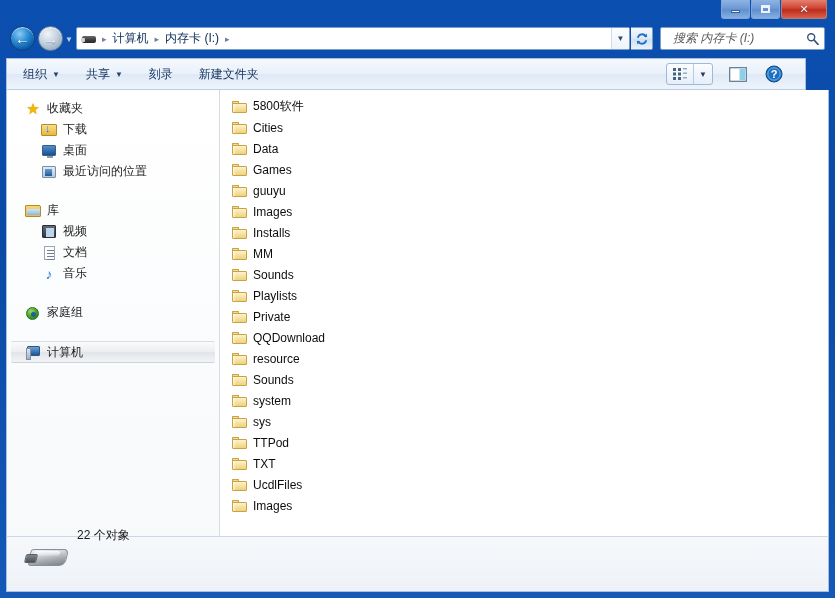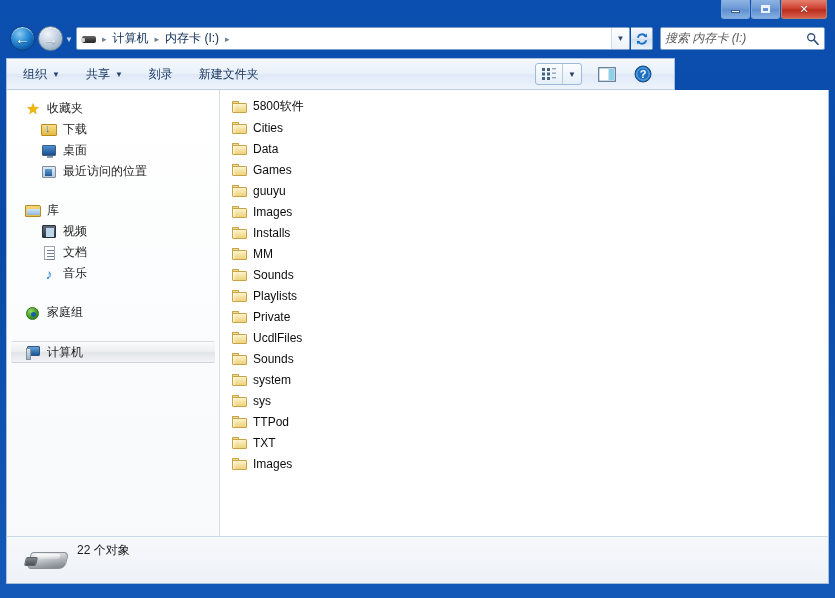--- a/index.html
+++ b/index.html
@@ -121,31 +121,31 @@
     border: 1px solid #7a9fcb; border-left: none;
     background: linear-gradient(180deg, #f6f9fd 0%, #dfe9f5 50%, #cfdef0 51%, #eaf2fb 100%);
     display: flex; align-items: center; justify-content: center;
     border-radius: 0 2px 2px 0;
   }
   #refreshbtn svg { display:block; }
 
   #searchbox {
     position: absolute; left: 660px; top: 2px; width: 165px; height: 23px;
     background: #ffffff; border: 1px solid #7a9fcb; border-radius: 2px;
-    display: flex; align-items: center; padding: 0 4px 0 4px;
+    display: flex; align-items: center; padding: 0 4px 0 12px;
   }
   #searchph {
     flex: 1 1 auto; font-size: 12px; font-style: italic; color: #5b5b5b;
     white-space: nowrap; overflow: hidden;
   }
   #searchicon { flex: none; width: 15px; display:flex; align-items:center; justify-content:center;}
 
   
   #toolbar {
-    position: absolute; left: 6px; top: 58px; width: 669px; height: 32px;
+    position: absolute; left: 6px; top: 58px; width: 800px; height: 32px;
     background: linear-gradient(180deg, #f4f8fd 0%, #eaf1fa 48%, #dfe9f6 52%, #eef4fb 100%);
     border: 1px solid #a8c0dd; border-bottom: 1px solid #b9cde5;
     display: flex; align-items: center;
   }
   .tbitem {
     font-size: 12px; color: #14325c; padding: 4px 10px; margin-left: 6px;
     display: flex; align-items: center; gap: 5px; white-space: nowrap;
     border-radius: 2px;
   }
   .tb-caret { font-size: 8px; color: #27456d; }
@@ -335,24 +335,24 @@
     background: linear-gradient(180deg,#fdf3cf 0%, #f6e3a4 45%, #eed37f 100%);
     border: 1px solid #c8a343; border-radius: 0 1px 1px 1px;
   }
   .folder-ico .front:after {
     content: ''; position: absolute; left: 0; top: 0; width: 3px; height: 100%;
     background: linear-gradient(90deg, rgba(255,255,255,.65), rgba(255,255,255,0));
   }
 
   
   #statusbar {
-    position: absolute; left: 6px; top: 536px; width: 823px; height: 48px;
+    position: absolute; left: 6px; top: 536px; width: 823px; height: 56px;
     background: linear-gradient(180deg, #f6f8fb 0%, #eef2f7 100%);
     border: 1px solid #a8c0dd; border-top: 1px solid #cbd8e7;
-    display: flex; align-items: center;
+    display: flex; align-items: flex-start;
   }
   #statusicon {
     width: 48px; height: 40px; margin-left: 16px; flex: none; position: relative;
   }
   #statusicon .usbbody {
     position: absolute; left: 6px; top: 12px; width: 38px; height: 17px;
     background: linear-gradient(170deg, #f2f3f4 0%, #cfd2d6 35%, #9ea3a9 70%, #7c8187 100%);
     border: 1px solid #8b9096;
     border-radius: 3px 5px 6px 4px;
     transform: skewX(-14deg);
@@ -658,56 +658,70 @@
             <span class="tab"></span>
             <span class="front"></span>
           </span>
           <span>Private</span>
         </div>
         <div class="fileitem">
           <span class="folder-ico">
             <span class="tab"></span>
             <span class="front"></span>
           </span>
+          <span>QQDownload</span>
+        </div>
+        <div class="fileitem">
+          <span class="folder-ico">
+            <span class="tab"></span>
+            <span class="front"></span>
+          </span>
+          <span>resource</span>
+        </div>
+        <div class="fileitem">
+          <span class="folder-ico">
+            <span class="tab"></span>
+            <span class="front"></span>
+          </span>
+          <span>Sounds</span>
+        </div>
+        <div class="fileitem">
+          <span class="folder-ico">
+            <span class="tab"></span>
+            <span class="front"></span>
+          </span>
+          <span>system</span>
+        </div>
+        <div class="fileitem">
+          <span class="folder-ico">
+            <span class="tab"></span>
+            <span class="front"></span>
+          </span>
+          <span>sys</span>
+        </div>
+        <div class="fileitem">
+          <span class="folder-ico">
+            <span class="tab"></span>
+            <span class="front"></span>
+          </span>
+          <span>TTPod</span>
+        </div>
+        <div class="fileitem">
+          <span class="folder-ico">
+            <span class="tab"></span>
+            <span class="front"></span>
+          </span>
+          <span>TXT</span>
+        </div>
+        <div class="fileitem">
+          <span class="folder-ico">
+            <span class="tab"></span>
+            <span class="front"></span>
+          </span>
           <span>UcdlFiles</span>
-        </div>
-        <div class="fileitem">
-          <span class="folder-ico">
-            <span class="tab"></span>
-            <span class="front"></span>
-          </span>
-          <span>Sounds</span>
-        </div>
-        <div class="fileitem">
-          <span class="folder-ico">
-            <span class="tab"></span>
-            <span class="front"></span>
-          </span>
-          <span>system</span>
-        </div>
-        <div class="fileitem">
-          <span class="folder-ico">
-            <span class="tab"></span>
-            <span class="front"></span>
-          </span>
-          <span>sys</span>
-        </div>
-        <div class="fileitem">
-          <span class="folder-ico">
-            <span class="tab"></span>
-            <span class="front"></span>
-          </span>
-          <span>TTPod</span>
-        </div>
-        <div class="fileitem">
-          <span class="folder-ico">
-            <span class="tab"></span>
-            <span class="front"></span>
-          </span>
-          <span>TXT</span>
         </div>
         <div class="fileitem">
           <span class="folder-ico">
             <span class="tab"></span>
             <span class="front"></span>
           </span>
           <span>Images</span>
         </div>
       </div>
   </div>

